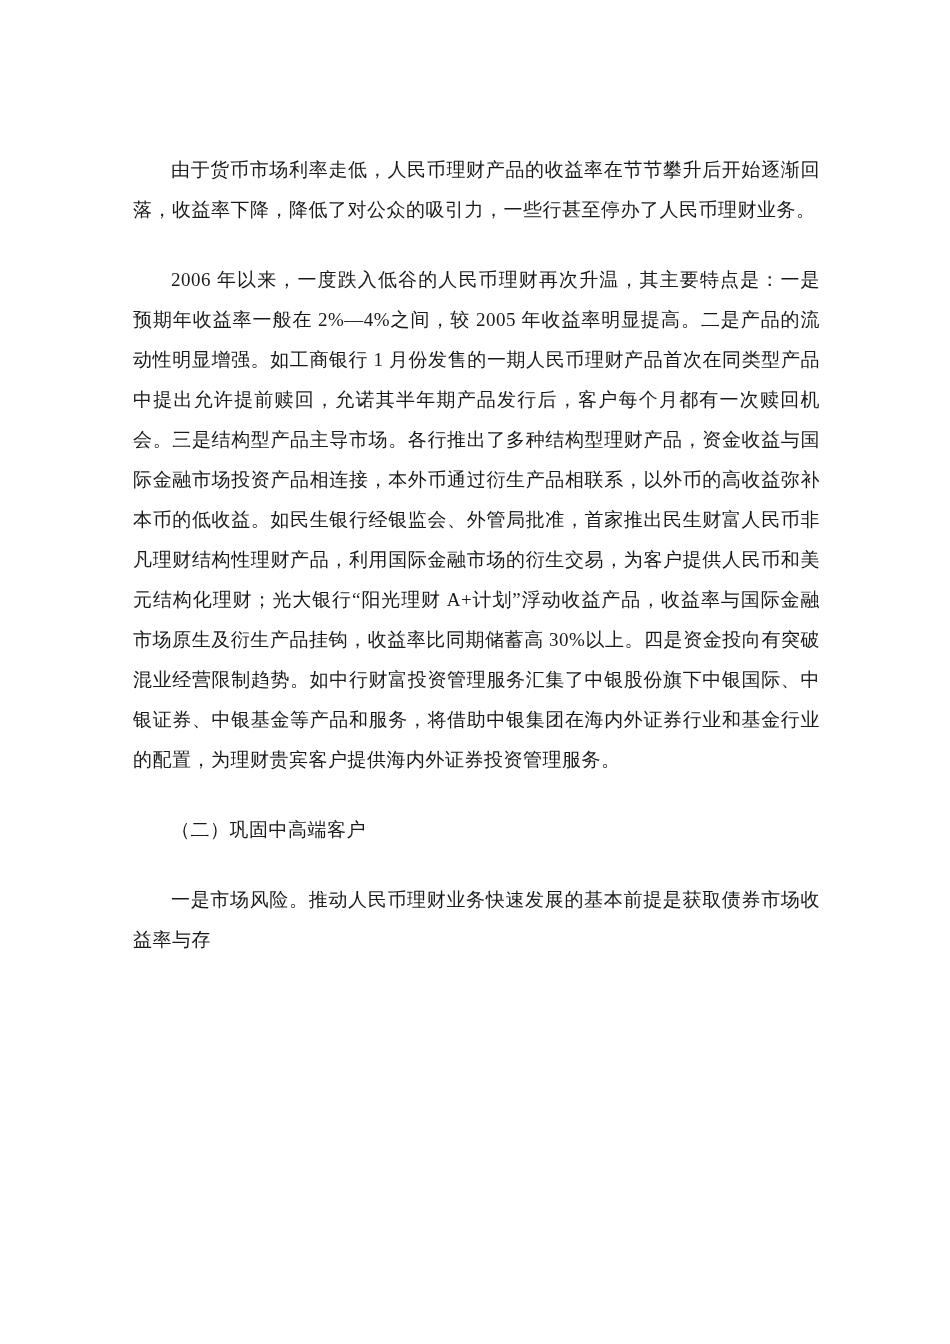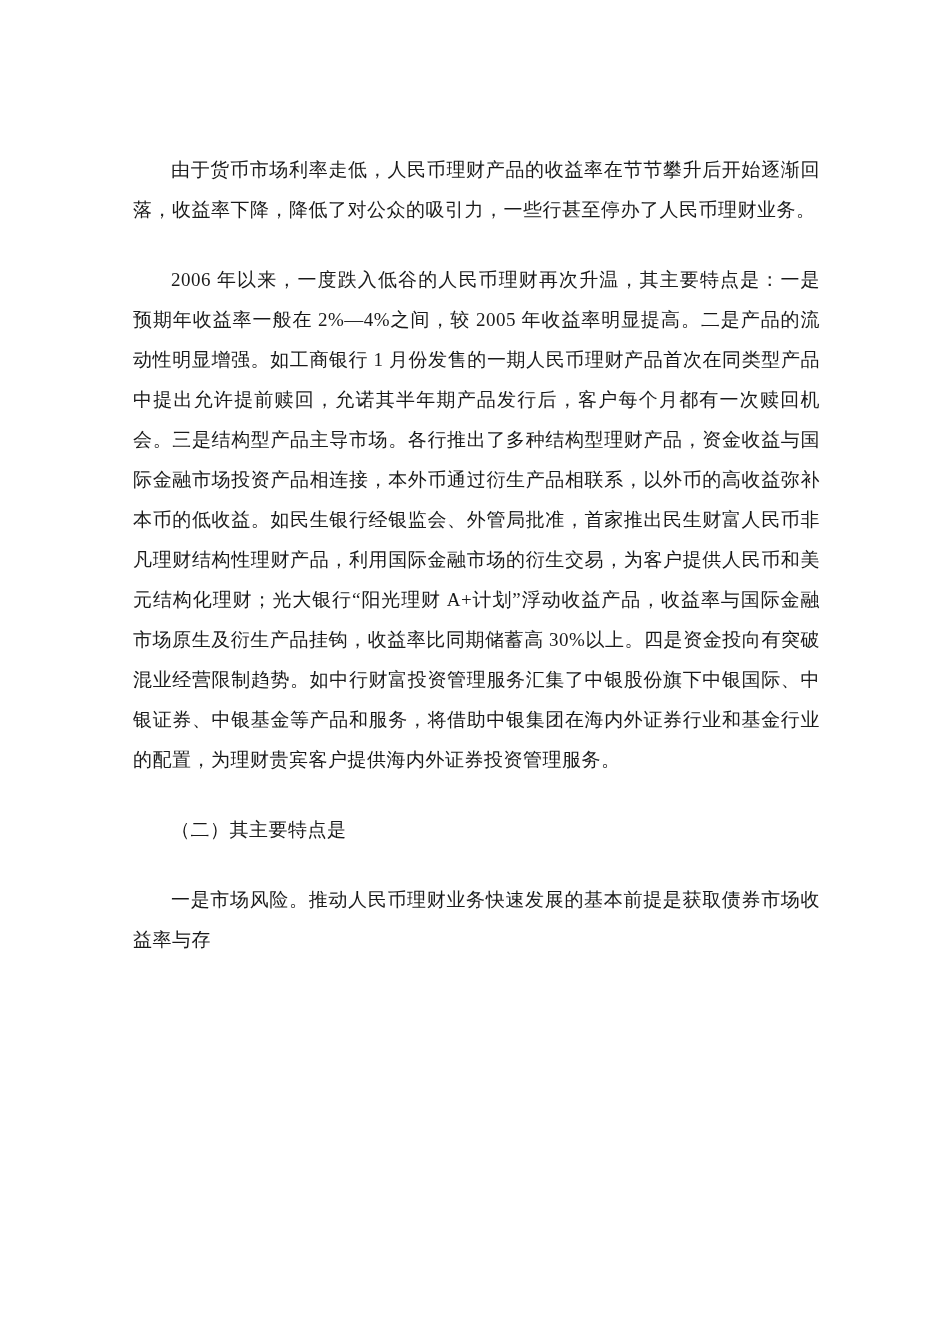--- a/index.html
+++ b/index.html
@@ -40,16 +40,16 @@
     margin-bottom: 0;
   }
 </style>
 </head>
 <body>
 
 <div class="page">
   <div class="content">
     <p>由于货币市场利率走低，人民币理财产品的收益率在节节攀升后开始逐渐回落，收益率下降，降低了对公众的吸引力，一些行甚至停办了人民币理财业务。</p>
     <p>2006 年以来，一度跌入低谷的人民币理财再次升温，其主要特点是：一是预期年收益率一般在 2%—4%之间，较 2005 年收益率明显提高。二是产品的流动性明显增强。如工商银行 1 月份发售的一期人民币理财产品首次在同类型产品中提出允许提前赎回，允诺其半年期产品发行后，客户每个月都有一次赎回机会。三是结构型产品主导市场。各行推出了多种结构型理财产品，资金收益与国际金融市场投资产品相连接，本外币通过衍生产品相联系，以外币的高收益弥补本币的低收益。如民生银行经银监会、外管局批准，首家推出民生财富人民币非凡理财结构性理财产品，利用国际金融市场的衍生交易，为客户提供人民币和美元结构化理财；光大银行“阳光理财 A+计划”浮动收益产品，收益率与国际金融市场原生及衍生产品挂钩，收益率比同期储蓄高 30%以上。四是资金投向有突破混业经营限制趋势。如中行财富投资管理服务汇集了中银股份旗下中银国际、中银证券、中银基金等产品和服务，将借助中银集团在海内外证券行业和基金行业的配置，为理财贵宾客户提供海内外证券投资管理服务。</p>
-    <p class="heading">（二）其主要特点是</p>
+    <p class="heading">（二）巩固中高端客户</p>
     <p>一是市场风险。推动人民币理财业务快速发展的基本前提是获取债券市场收益率与存</p>
   </div>
 </div>
 
 </body></html>

